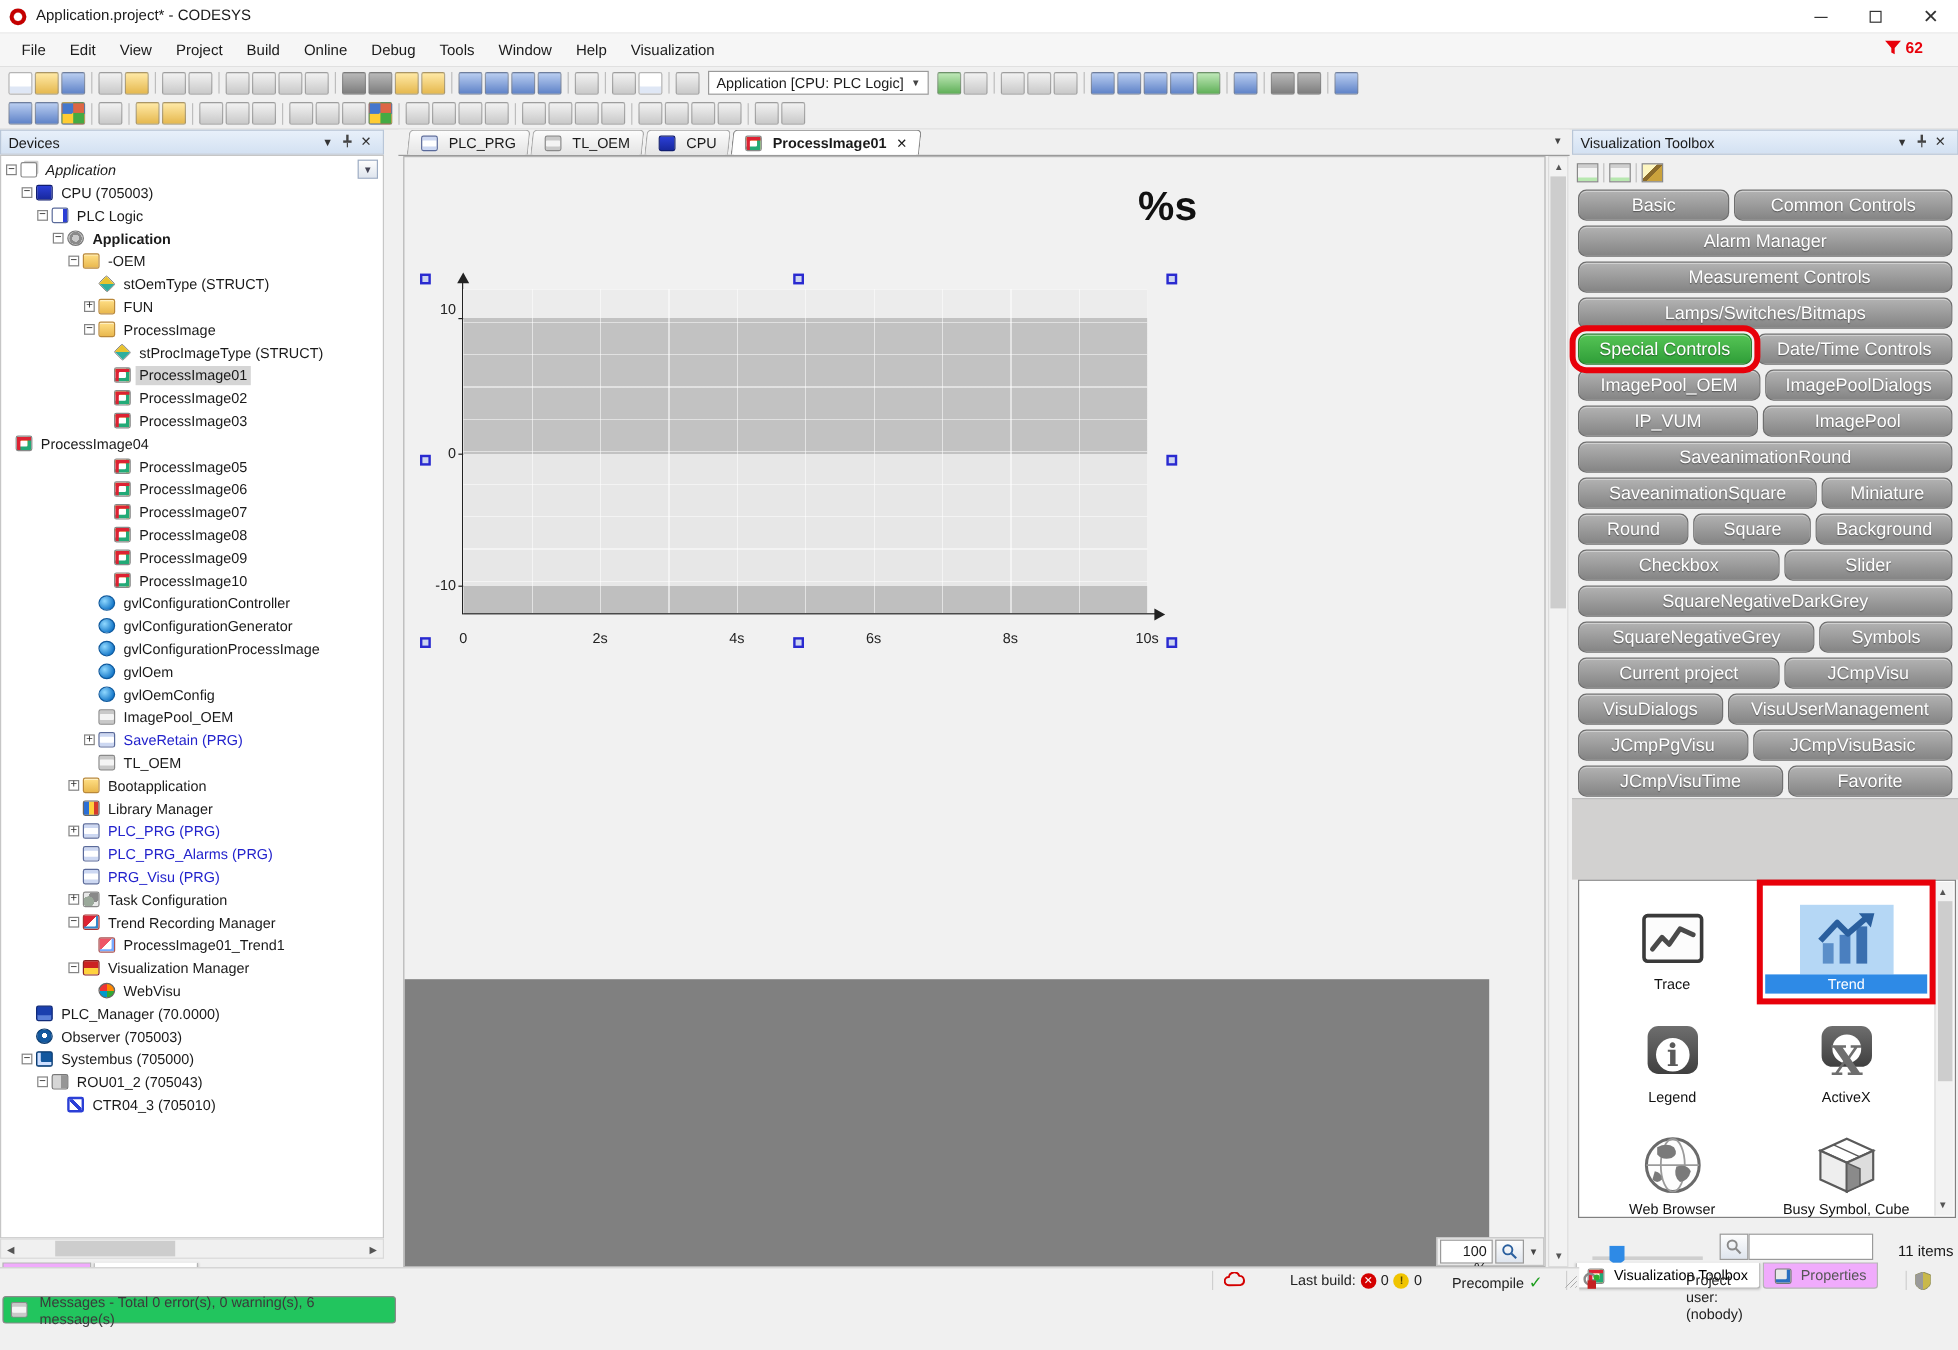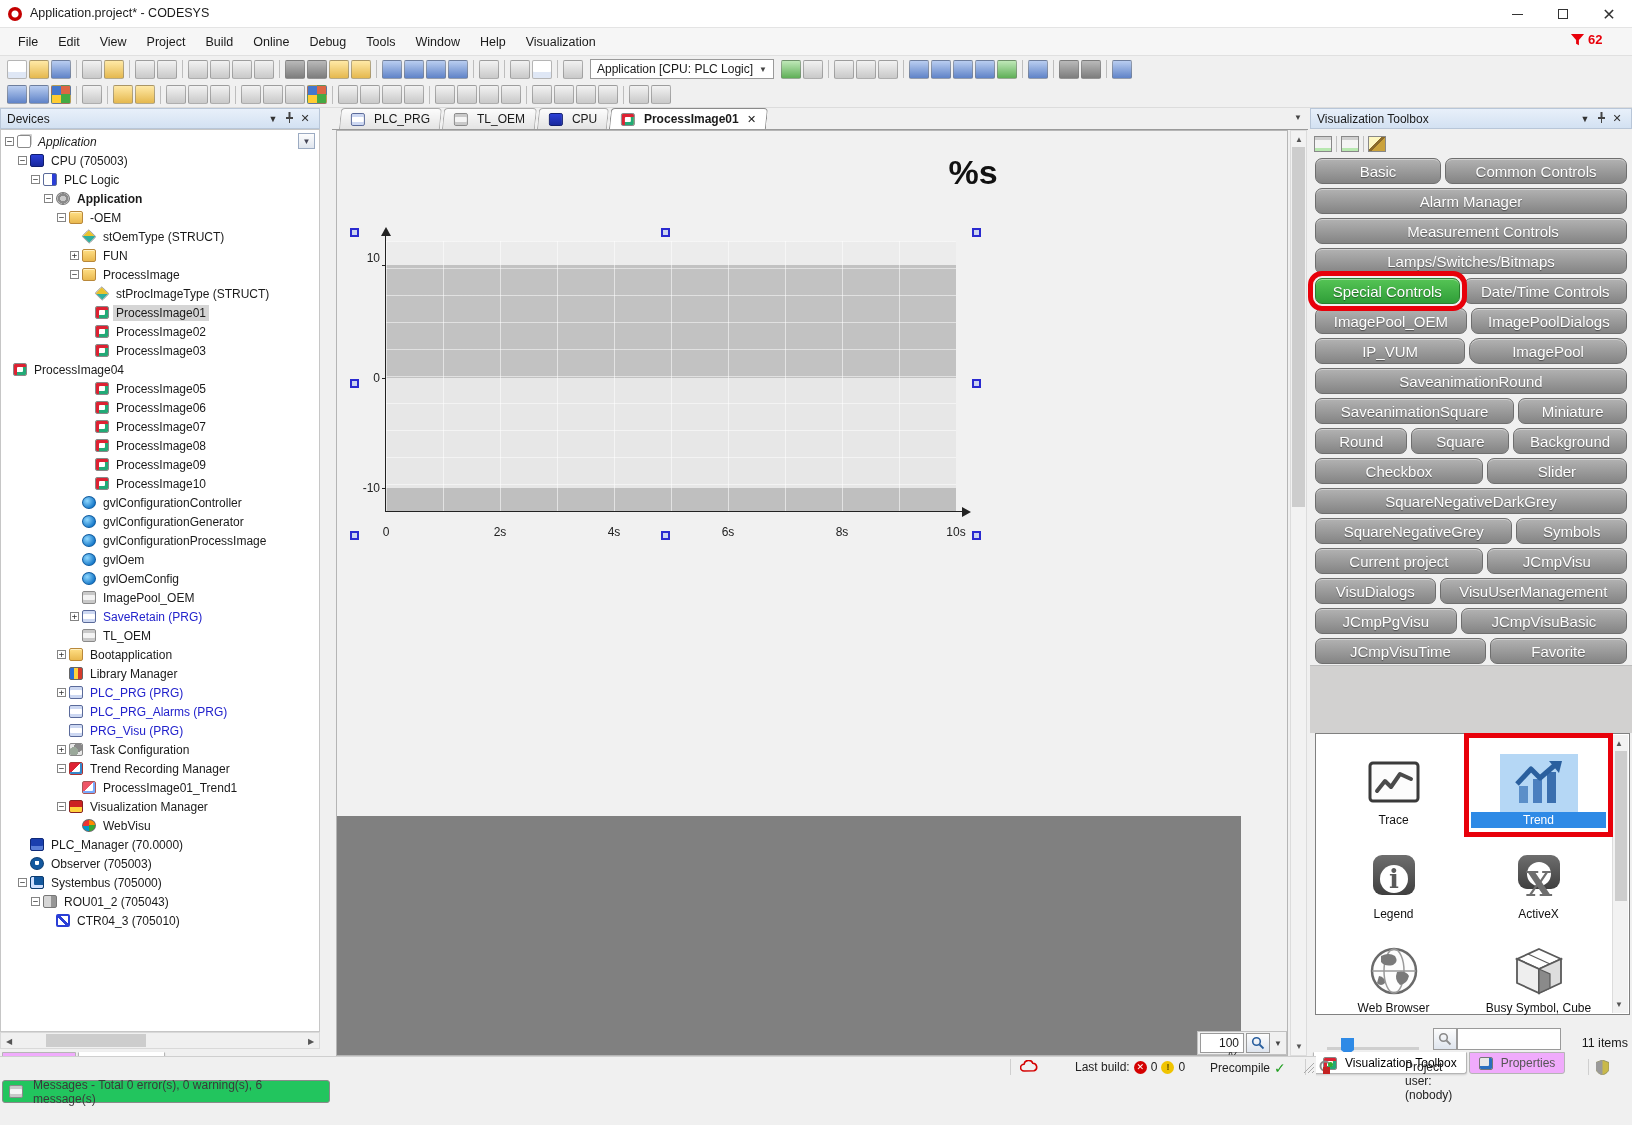--- a/index.html
+++ b/index.html
@@ -650,21 +650,21 @@
         <div class="tb-row">
           <div class="cat-btn cat-green hl-red" style="flex: 0.9 1 0%;">Special Controls</div>
           <div class="cat-btn" style="flex: 1.02 1 0%;">Date/Time Controls</div>
         </div>
         <div class="tb-row">
           <div class="cat-btn" style="flex: 0.97 1 0%;">ImagePool_OEM</div>
           <div class="cat-btn" style="flex: 1 1 0%;">ImagePoolDialogs</div>
         </div>
         <div class="tb-row">
           <div class="cat-btn" style="flex: 0.95 1 0%;">IP_VUM</div>
-          <div class="cat-btn" style="flex: 1 1 0%; border-radius: 10px;">ImagePool</div>
+          <div class="cat-btn" style="flex: 1 1 0%;">ImagePool</div>
         </div>
         <div class="tb-row">
           <div class="cat-btn" style="flex: 1 1 0%;">SaveanimationRound</div>
         </div>
         <div class="tb-row">
           <div class="cat-btn" style="flex: 1.85 1 0%;">SaveanimationSquare</div>
           <div class="cat-btn" style="flex: 1 1 0%;">Miniature</div>
         </div>
         <div class="tb-row">
           <div class="cat-btn" style="flex: 0.85 1 0%;">Round</div>

